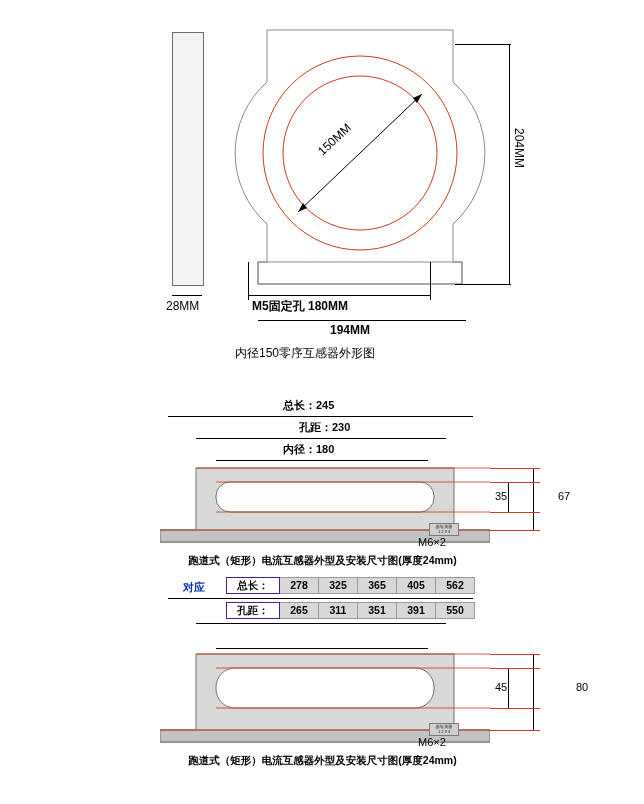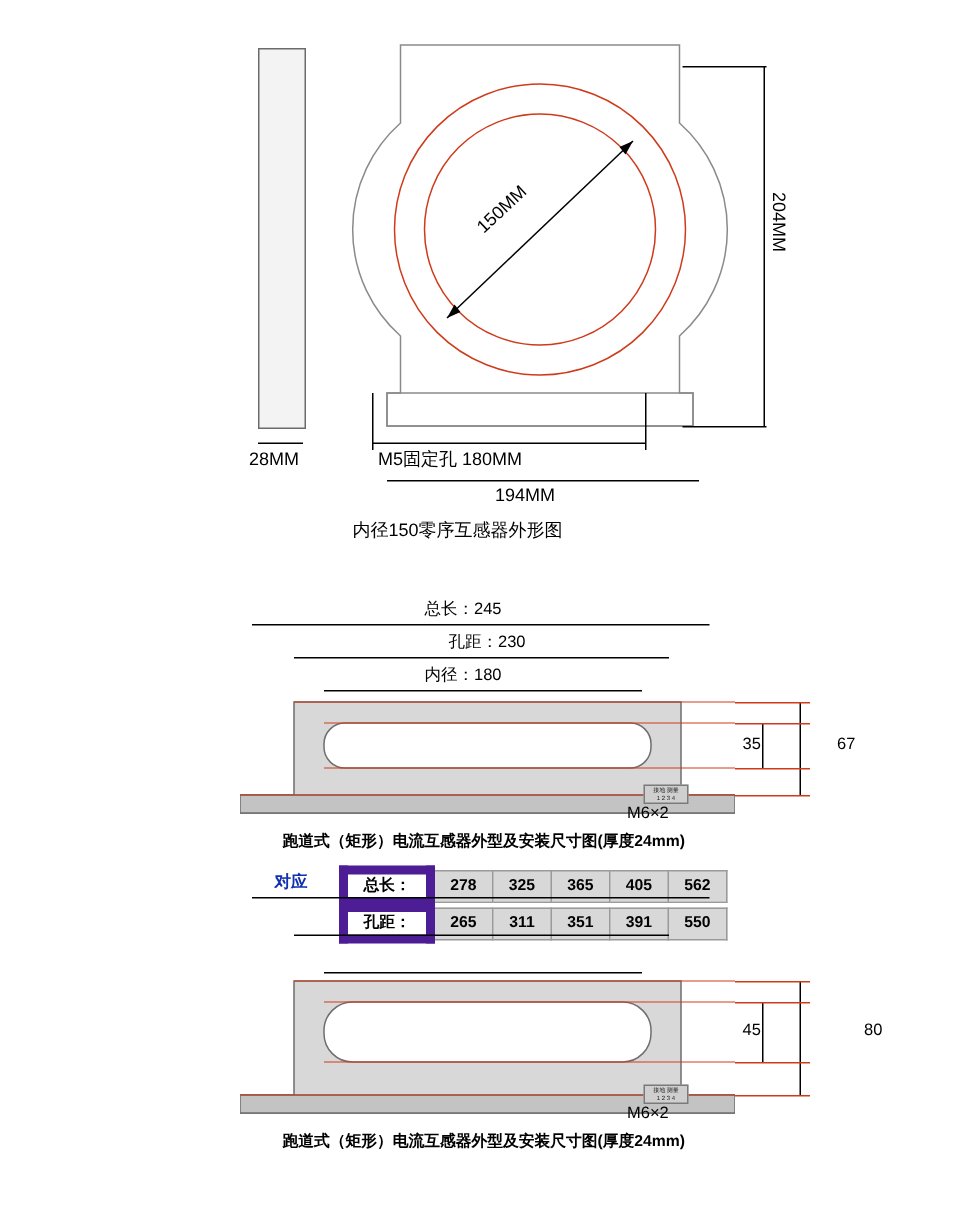--- a/index.html
+++ b/index.html
@@ -9,21 +9,21 @@
     font-family:"Liberation Sans", sans-serif;
     color:#000;
     position:relative;
     overflow:hidden;
   }
   .stage{position:relative;width:644px;height:804px;}
   .abs{position:absolute;}
 
   
   .lbl{font-size:11px;color:#000;white-space:nowrap;}
-  .lbl-b{font-size:11px;font-weight:normal;white-space:nowrap;}
+  .lbl-b{font-size:11px;font-weight:bold;white-space:nowrap;}
   .cap{font-size:11px;white-space:nowrap;}
   .vert{writing-mode:vertical-rl;text-orientation:mixed;}
 
   
   .dim-line{background:#000;}
   .ext-line{background:#000;}
   .red-line{background:#cf3a1b;}
 
   
   #fig-top{left:0;top:0;width:644px;height:360px;}
@@ -44,21 +44,21 @@
   .valtable{border-collapse:collapse;}
   .valtable td{
     font-size:10.5px;font-weight:bold;text-align:center;
     padding:0 4px;height:15px;line-height:15px;
     border:1px solid #9a9a9a;
     background:#d8d8d8;
     color:#000;
     min-width:30px;
   }
   .valtable td.hdr{
-    background:#ffffff;border:6px solid #4c1d95;min-width:44px;
+    background:#ffffff;border:1px solid #4c1d95;min-width:44px;
   }
   .corresp{font-size:11px;font-weight:bold;color:#1030b0;}
 
   .terminal{
     background:#cfcfcf;border:1px solid #7a7a7a;
     font-size:4px;line-height:5px;text-align:center;color:#222;
     letter-spacing:0px;
   }
 </style>
 </head>

